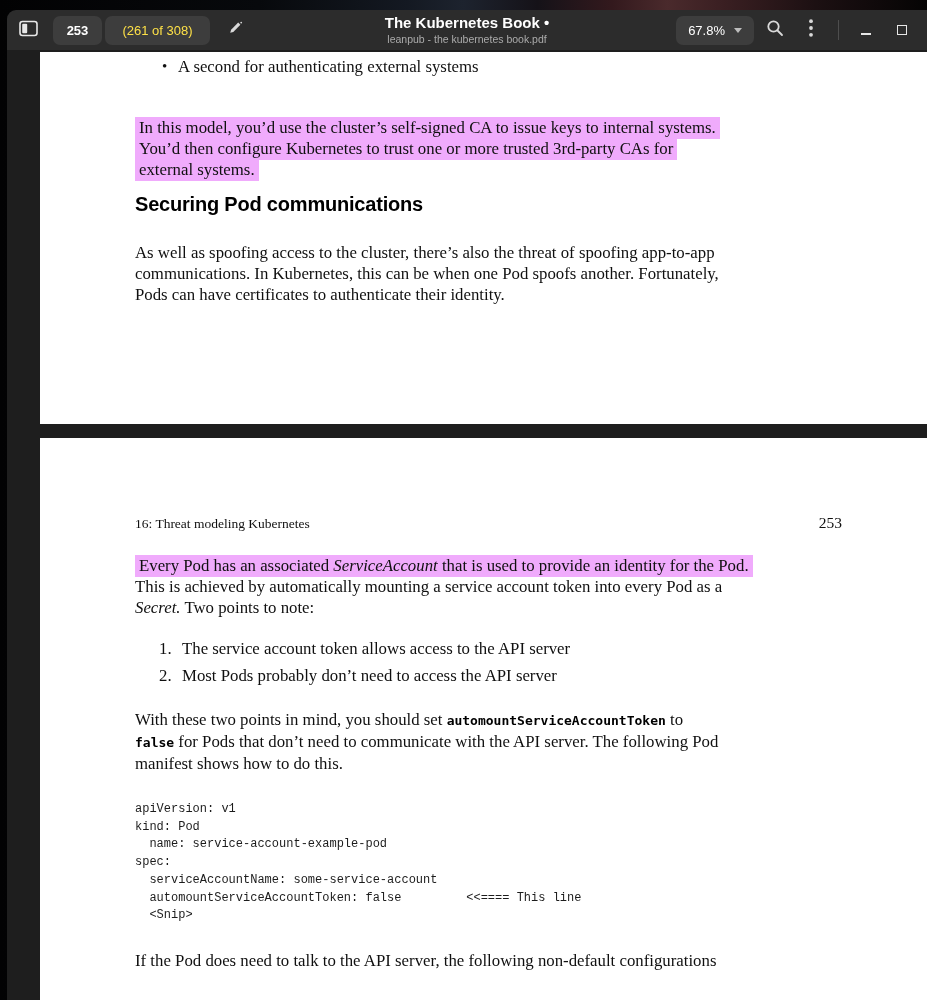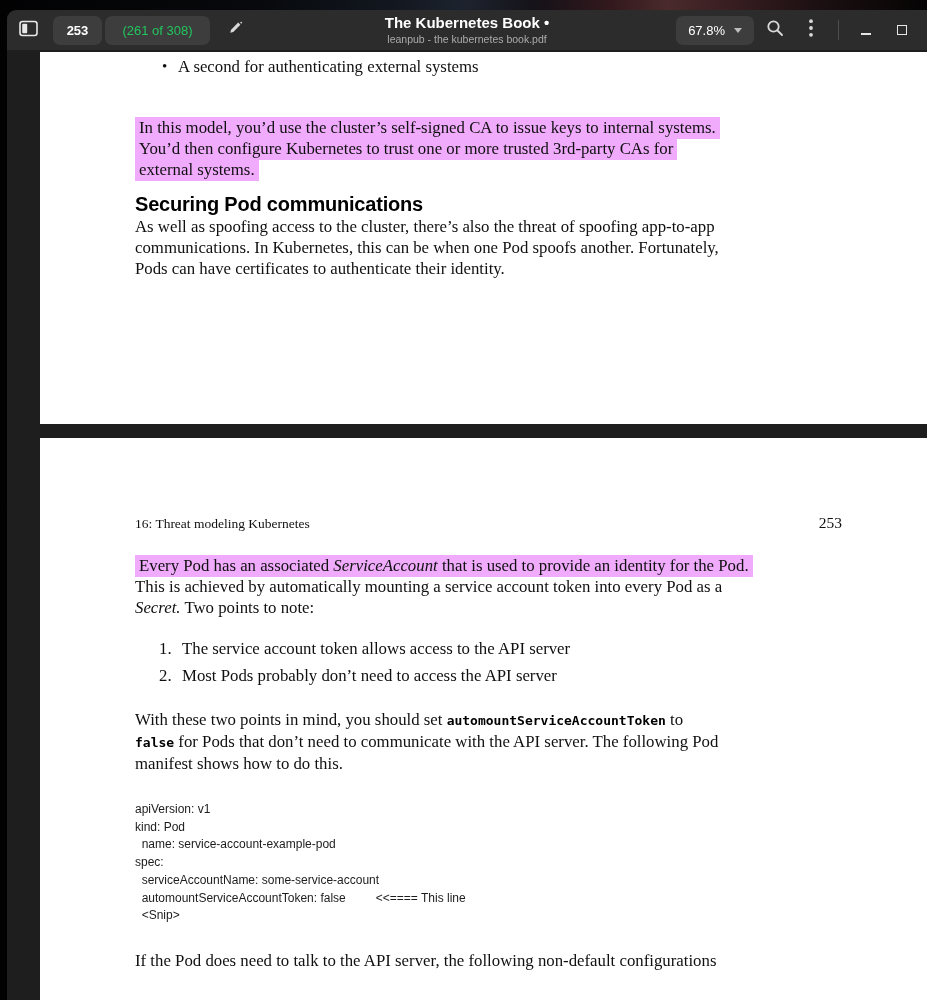--- a/index.html
+++ b/index.html
@@ -14,21 +14,21 @@
   
   .titlebar { position:relative; height:40px; background:#2c2c2c; border-top-left-radius:9px;
     display:flex; align-items:center; padding:0 10px 0 6px; color:#fff; }
   .tb-left { display:flex; align-items:center; gap:10px; }
   .icon-btn { width:30px; height:30px; display:flex; align-items:center; justify-content:center;
     border-radius:6px; cursor:pointer; flex:0 0 auto; }
   .pill-group { display:flex; gap:3px; align-items:center; }
   .pill { background:#3d3d3d; height:29px; border-radius:7px; display:flex; align-items:center;
     justify-content:center; font-size:13px; }
   .pill.page-num { width:49px; color:#ffffff; font-weight:600; }
-  .pill.page-count { width:105px; color:#22c55e; }
+  .pill.page-count { width:105px; color:#fde047; }
   .tb-center { position:absolute; left:50%; top:0; transform:translateX(-50%); height:40px;
     display:flex; flex-direction:column; align-items:center; justify-content:center; line-height:1.25; }
   .tb-title { font-size:15px; font-weight:700; color:#ffffff; white-space:nowrap; }
   .tb-subtitle { font-size:10.5px; color:#ababab; white-space:nowrap; }
   .tb-right { margin-left:auto; display:flex; align-items:center; gap:6px; }
   .zoom-pill { background:#3d3d3d; height:29px; border-radius:7px; padding:0 12px;
     display:flex; align-items:center; gap:9px; cursor:pointer; }
   .zoom-pill .zval { font-size:13px; color:#fff; }
   .caret-down { width:0; height:0; border-left:4.5px solid transparent; border-right:4.5px solid transparent;
     border-top:5px solid #bdbdbd; }
@@ -47,36 +47,36 @@
   .body-text { font-size:16.8px; line-height:21px; }
 
   
   .bullet-row { margin:4px 0 0 27px; display:flex; }
   .bullet-glyph { width:16px; font-size:15px; }
   .hl-para { margin-top:40px; }
   .hl { background:#f0abfc; padding:1px 4px 2px 4px; }
   .hl-line { line-height:21px; }
   .doc-heading { margin-top:12px; font-family:"Liberation Sans", sans-serif; font-weight:700;
     font-size:20px; letter-spacing:-0.2px; color:#000; line-height:24px; }
-  .para { }
+  .para { margin-top:26px; }
   .para .line { line-height:21px; }
 
   
   .p2-header { margin-top:74px; display:flex; align-items:baseline; width:707px; }
   .p2-header-left { font-size:13.5px; }
   .p2-header-right { margin-left:auto; font-size:15.5px; }
   .p2-para1 { margin-top:21px; }
   .num-list { margin-top:20px; }
   .num-item { display:flex; line-height:21px; margin-bottom:6px; }
   .num-item .num { width:23px; margin-left:24px; }
   .num-item .itxt { }
   .p2-para2 { margin-top:23px; }
   .inline-code { font-family:"DejaVu Sans Mono", monospace; font-weight:700; font-size:13px; color:#000; }
   .code-block { margin-top:27px; }
-  .code-line { font-family:Liberation Sans, sans-serif; font-size:12px; line-height:17.7px;
+  .code-line { font-family:Liberation Mono, monospace; font-size:12px; line-height:17.7px;
     color:#1c1c1c; white-space:pre; }
   .p2-para3 { margin-top:25px; }
   .it { font-style:italic; }
 </style>
 </head>
 <body>
 
 <div class="wallpaper"></div>
 
 <div class="app">

